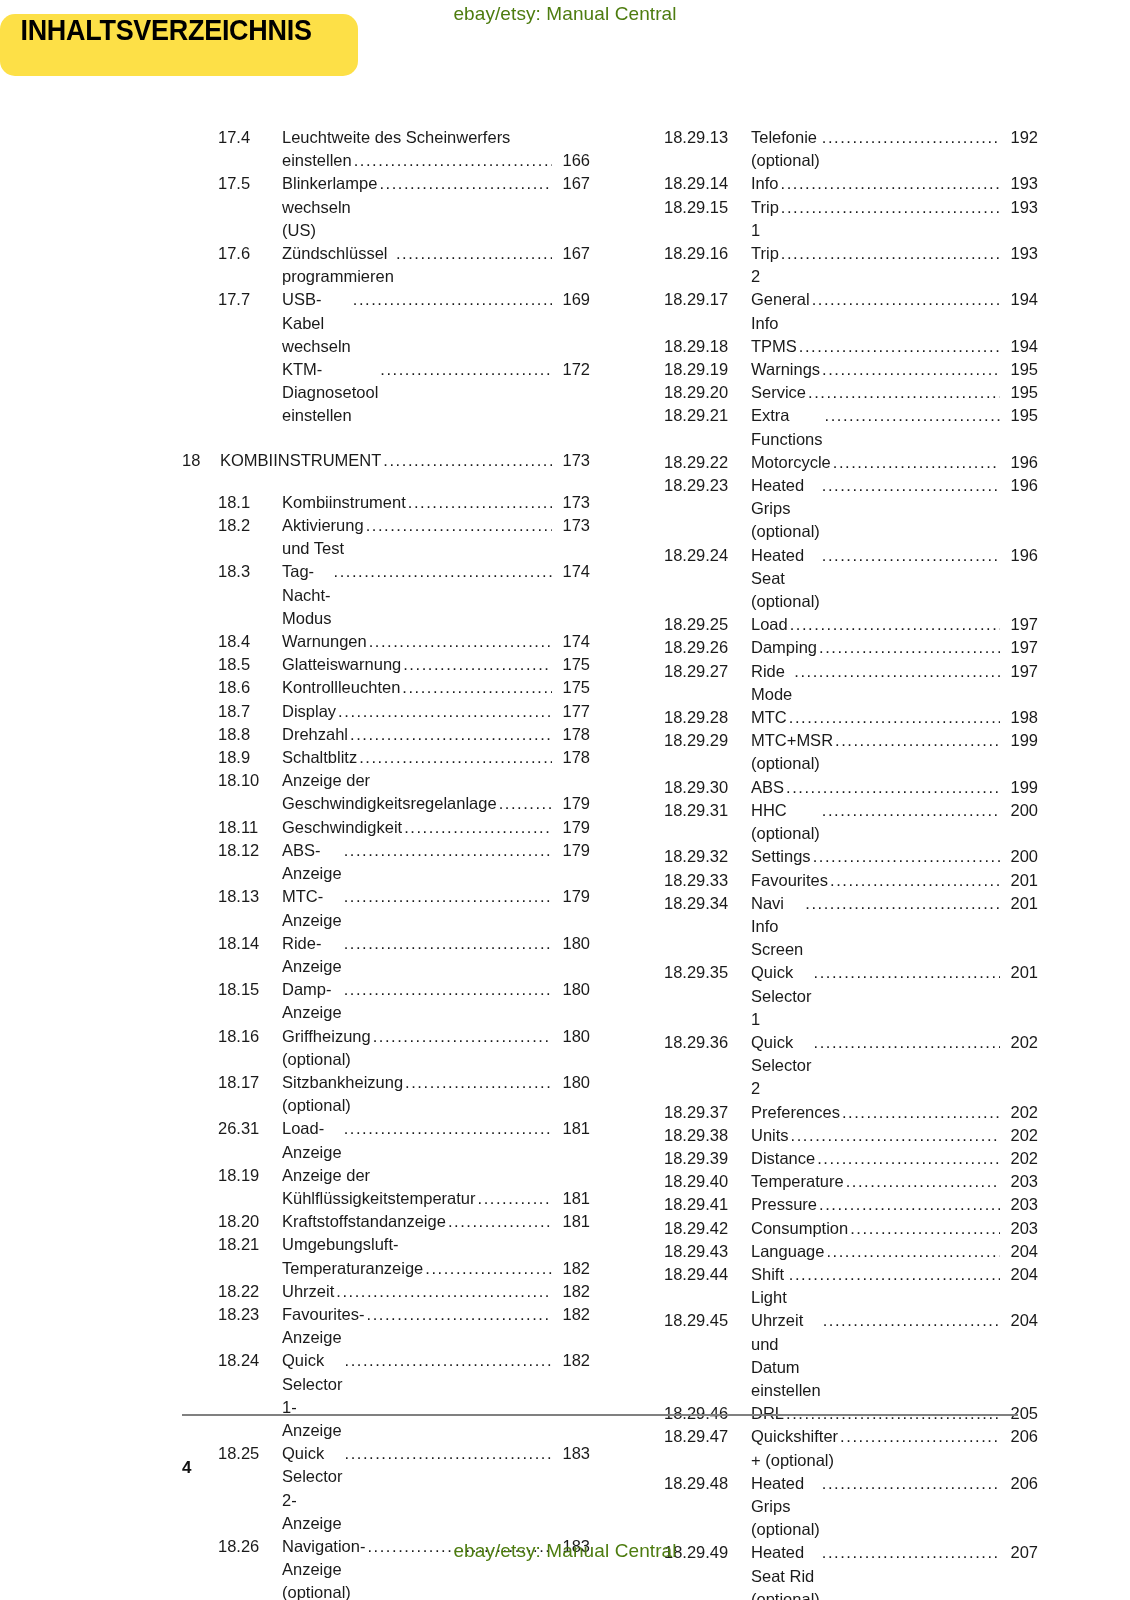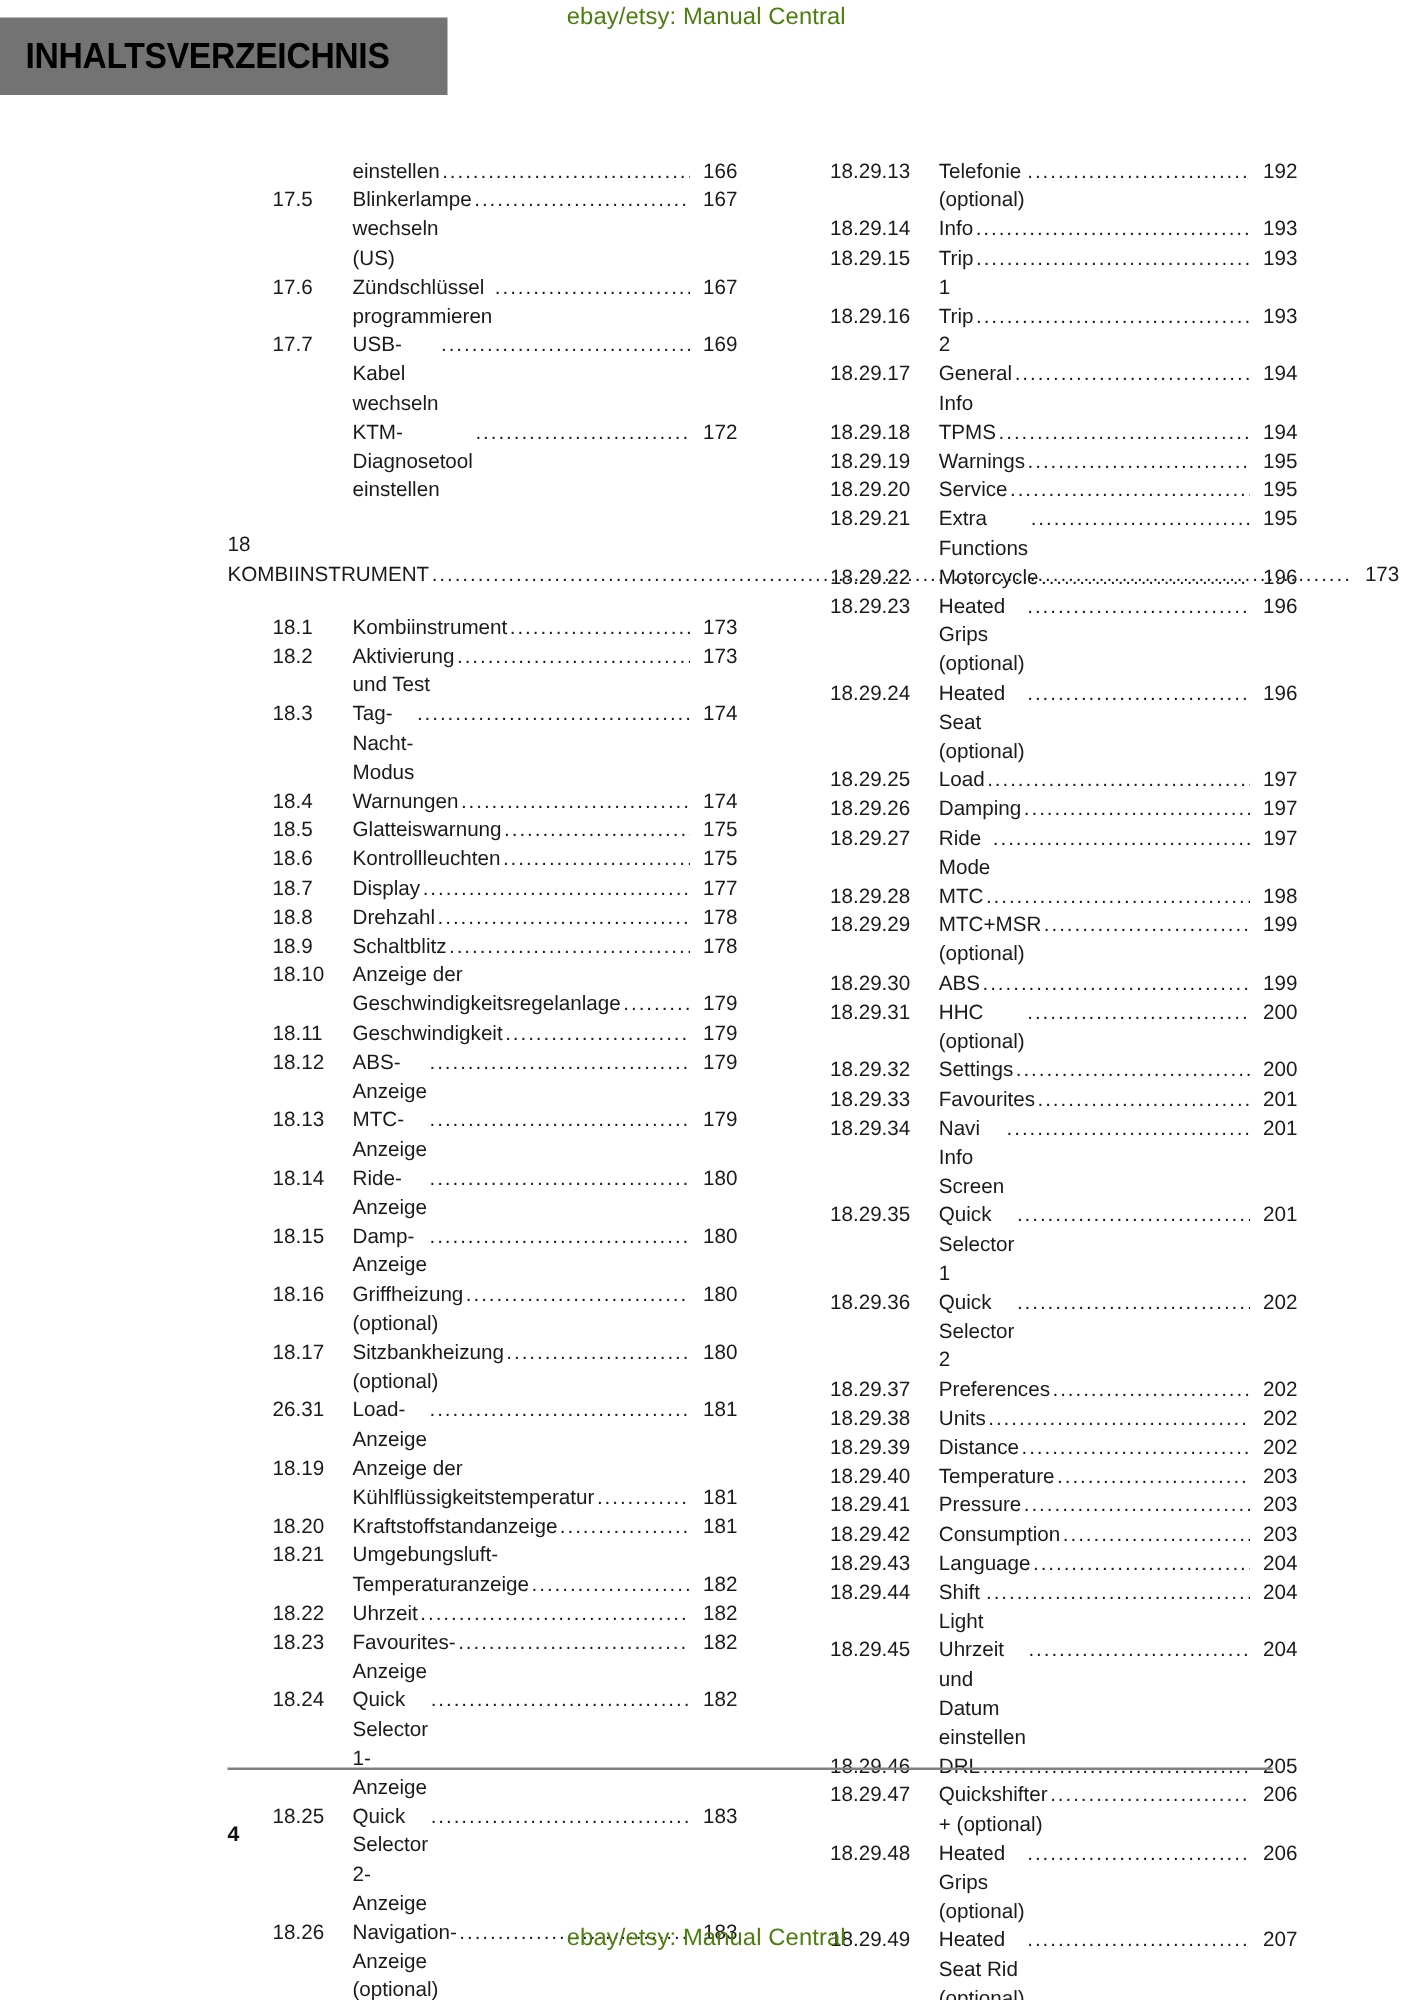--- a/index.html
+++ b/index.html
@@ -30,23 +30,24 @@
   .watermark.top  { top: 3px; }
   .watermark.bottom { top: 1540px; }
 
   
   .banner {
     position: absolute;
     left: 0;
     top: 14px;
     width: 358px;
     height: 62px;
-    background: #737373;
+    background: #fde047;
     display: flex;
-    align-items: center;
+    align-items: flex-start;
+    border-radius: 15px;
   }
   .banner-title {
     padding-left: 22px;
     font-family: "Liberation Sans", sans-serif;
     font-weight: bold;
     font-size: 29px;
     letter-spacing: -0.3px;
     color: #000000;
     transform: scaleX(0.93);
     transform-origin: left center;
@@ -100,21 +101,21 @@
   }
   .entry .page {
     flex: 0 0 auto;
     text-align: right;
     padding-left: 7px;
     white-space: pre;
   }
 
   
   .lvl1 > .num { width: 38px; }
-  .lvl1        { margin-left: 0px; flex-direction: column; }
+  .lvl1        { margin-left: 0px; }
   .lvl1 .title { text-transform: none; }
 
   .lvl2        { margin-left: 36px; }
   .lvl2 > .num { width: 64px; }
 
   .lvl3        { margin-left: 36px; }
   .lvl3 > .num { width: 82px; }
   .col-right .lvl3        { margin-left: 16px; }
   .col-right .lvl3 > .num { width: 87px; }
 
@@ -149,20 +150,26 @@
 <body>
 
 <div class="watermark top">ebay/etsy: Manual Central</div>
 
 <div class="banner">
   <span class="banner-title">INHALTSVERZEICHNIS</span>
 </div>
 
 <div class="toc">
   <div class="col col-left" id="col-left">
+      <div class="entry lvl2">
+        <span class="num">17.4</span>
+        <span class="body">
+          <span class="title">Leuchtweite des Scheinwerfers</span>
+        </span>
+      </div>
       <div class="entry lvl2 cont">
         <span class="num">17.4</span>
         <span class="body">
           <span class="title">einstellen</span>
           <span class="dots">........................................................................................................................</span>
           <span class="page page-right-3">166</span>
         </span>
       </div>
       <div class="entry lvl2">
         <span class="num">17.5</span>

